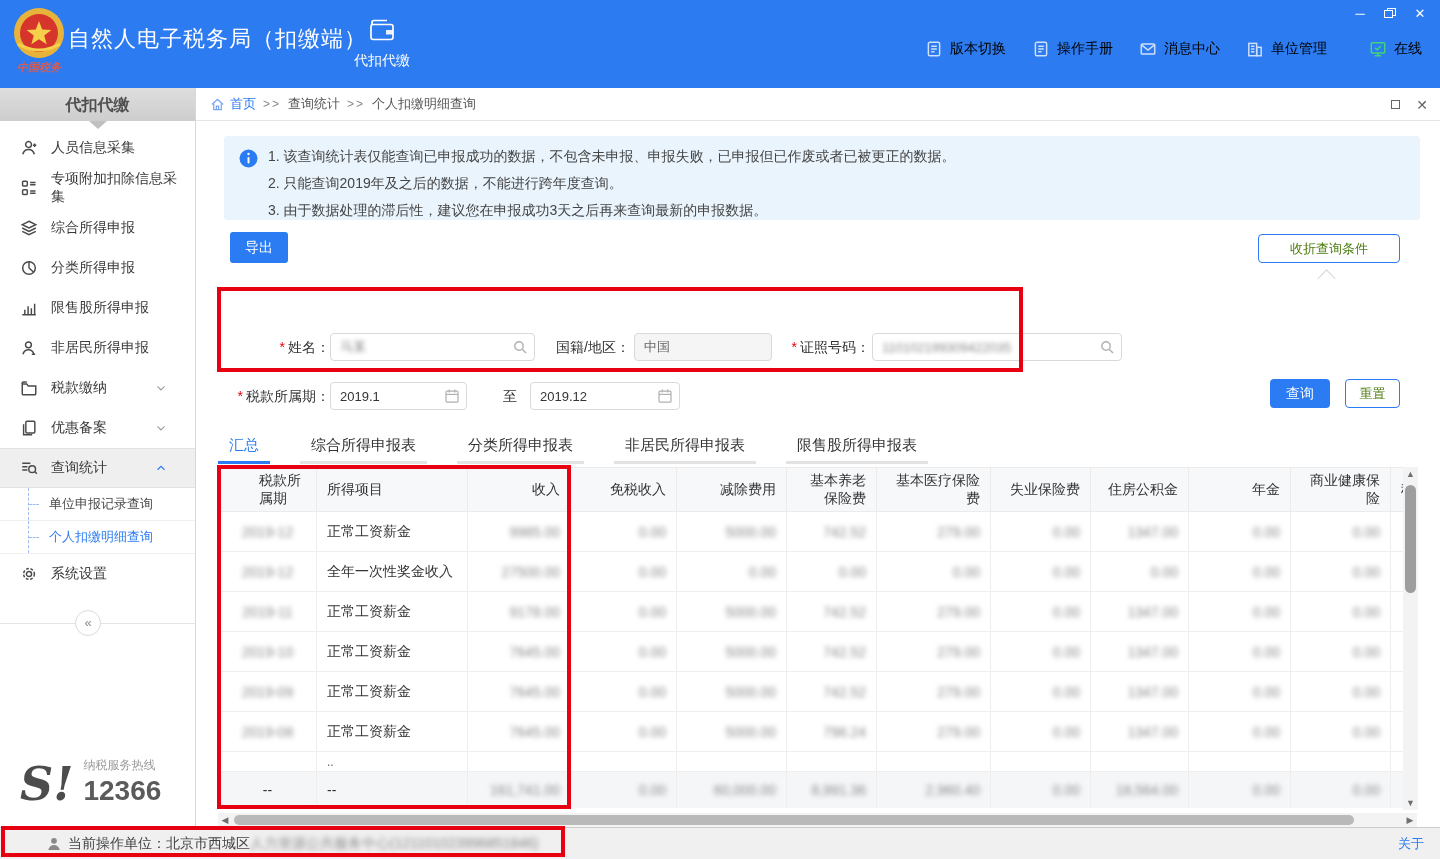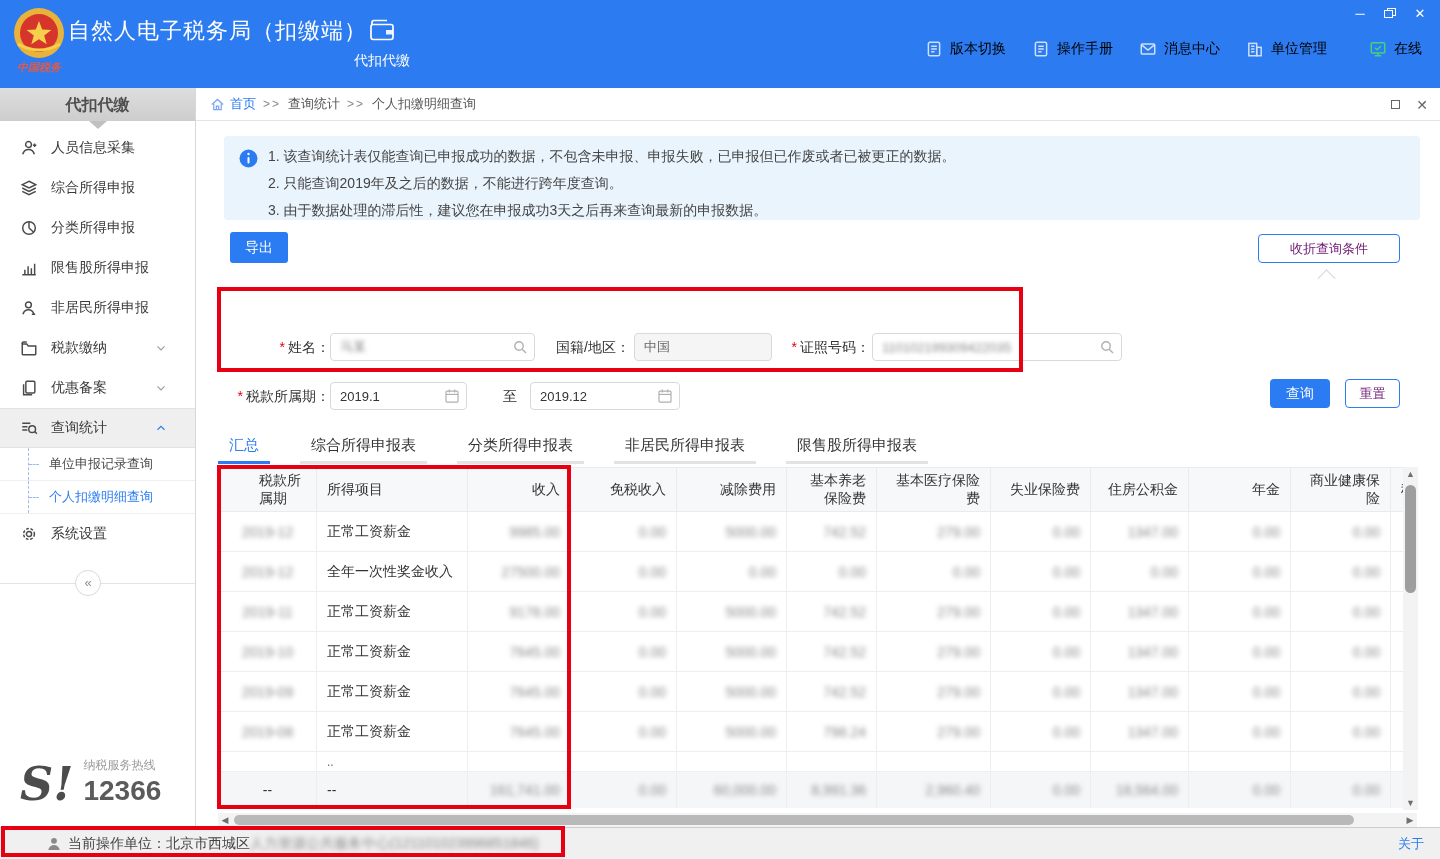--- a/index.html
+++ b/index.html
@@ -5,21 +5,21 @@
   * { box-sizing: border-box; margin: 0; padding: 0; }
   html,body { width:1440px; height:859px; overflow:hidden;
     font-family:"Liberation Sans","DejaVu Sans",sans-serif; background:#fff; }
   body { position:relative; }
 
   
   .titlebar { position:absolute; left:0; top:0; width:1440px; height:88px; background:#2d7bf0; }
   .emblem { position:absolute; left:12px; top:6px; width:54px; height:54px; }
   .logo-caption { position:absolute; left:4px; top:60px; width:70px; text-align:center;
     font-size:11px; color:#e05a4a; font-style:italic; font-weight:bold; }
-  .app-title { position:absolute; left:68px; top:16px; color:#fff; font-size:22px; letter-spacing:1px; }
+  .app-title { position:absolute; left:68px; top:24px; color:#fff; font-size:22px; letter-spacing:1px; }
   .module-tab { position:absolute; left:342px; top:16px; width:80px; text-align:center; color:#fff; cursor:pointer; }
   .module-tab .mt-icon { display:inline-block; width:30px; height:28px; }
   .module-tab .mt-label { display:block; font-size:14px; margin-top:4px; }
   .header-nav { position:absolute; right:18px; top:40px; display:flex; align-items:center; gap:26px; }
   .hnav-item { display:flex; align-items:center; gap:7px; color:#000000; font-size:14px; cursor:pointer; }
   .hnav-item .icn { width:18px; height:18px; display:inline-flex; color:#cfe0fb; }
   .hnav-item.online { margin-left:16px; }
   .hnav-item.online .icn { color:#42d47c; }
   .win-controls { position:absolute; right:8px; top:2px; display:flex; gap:6px; }
   .win-btn { width:24px; height:22px; display:flex; align-items:center; justify-content:center;
@@ -72,21 +72,21 @@
   .crumb-ctl .sq { width:9px; height:9px; border:1.5px solid #666; display:inline-block; cursor:pointer; }
   .crumb-ctl .x { font-size:14px; cursor:pointer; }
 
   .notice { position:absolute; left:28px; top:48px; width:1196px; height:84px; background:#e9f4fd;
     border-radius:4px; padding:7px 16px 0 44px; }
   .notice .icn { position:absolute; left:15px; top:13px; width:19px; height:19px; }
   .notice-line { font-size:14px; color:#454545; line-height:27px; white-space:nowrap; }
 
   .btn-primary { background:#2b7cf2; color:#fff; border:none; border-radius:3px; font-size:14px; cursor:pointer;
     font-family:inherit; }
-  .btn-outline { background:#fff; color:#701a75; border:1px solid #2b7cf2; border-radius:4px; font-size:13px;
+  .btn-outline { background:#fff; color:#4d7c0f; border:1px solid #2b7cf2; border-radius:4px; font-size:13px;
     cursor:pointer; font-family:inherit; }
   .export-btn { position:absolute; left:34px; top:144px; width:58px; height:31px; }
   .collapse-query-btn { position:absolute; left:1062px; top:146px; width:142px; height:29px; }
   .panel-notch { position:absolute; left:1124px; top:184px; width:13px; height:13px; background:#fff;
     border-left:1px solid #d5d5d5; border-top:1px solid #d5d5d5; transform:rotate(45deg); }
 
   .form-label { font-size:14px; color:#333; white-space:nowrap; }
   .req:before { content:"*"; color:#e60012; margin-right:3px; }
   .fld { position:absolute; height:28px; border:1px solid #d9d9d9; border-radius:4px; background:#fff;
     display:flex; align-items:center; padding:0 26px 0 9px; font-size:13px; color:#333; cursor:text; }
@@ -228,20 +228,30 @@
             <circle cx="7.6" cy="4.9" r="2.6"></circle>
             <path d="M2.4 13.6c0.9-3 3-4.3 5.2-4.3s4.3 1.3 5.2 4.3"></path>
             <path d="M11.5 5.5h3M13 4v3"></path>
           </svg>
         </span>
         <span>人员信息采集</span>
       </div>
       <div class="side-item">
         <span class="icn">
           <svg viewBox="0 0 16 16" fill="none" stroke="currentColor" stroke-width="1.3">
+            <rect x="2.3" y="2" width="4.2" height="4.2" rx="0.8"></rect>
+            <rect x="2.3" y="9.5" width="4.2" height="4.2" rx="0.8"></rect>
+            <path d="M9 3.2h4.8M9 5.2h4.8M9 10.7h4.8M9 12.7h4.8"></path>
+          </svg>
+        </span>
+        <span>专项附加扣除信息采集</span>
+      </div>
+      <div class="side-item">
+        <span class="icn">
+          <svg viewBox="0 0 16 16" fill="none" stroke="currentColor" stroke-width="1.3">
             <path d="M8 2 14 5 8 8 2 5z"></path>
             <path d="M2 8l6 3 6-3"></path>
             <path d="M2 11l6 3 6-3"></path>
           </svg>
         </span>
         <span>综合所得申报</span>
       </div>
       <div class="side-item">
         <span class="icn">
           <svg viewBox="0 0 16 16" fill="none" stroke="currentColor" stroke-width="1.3">

